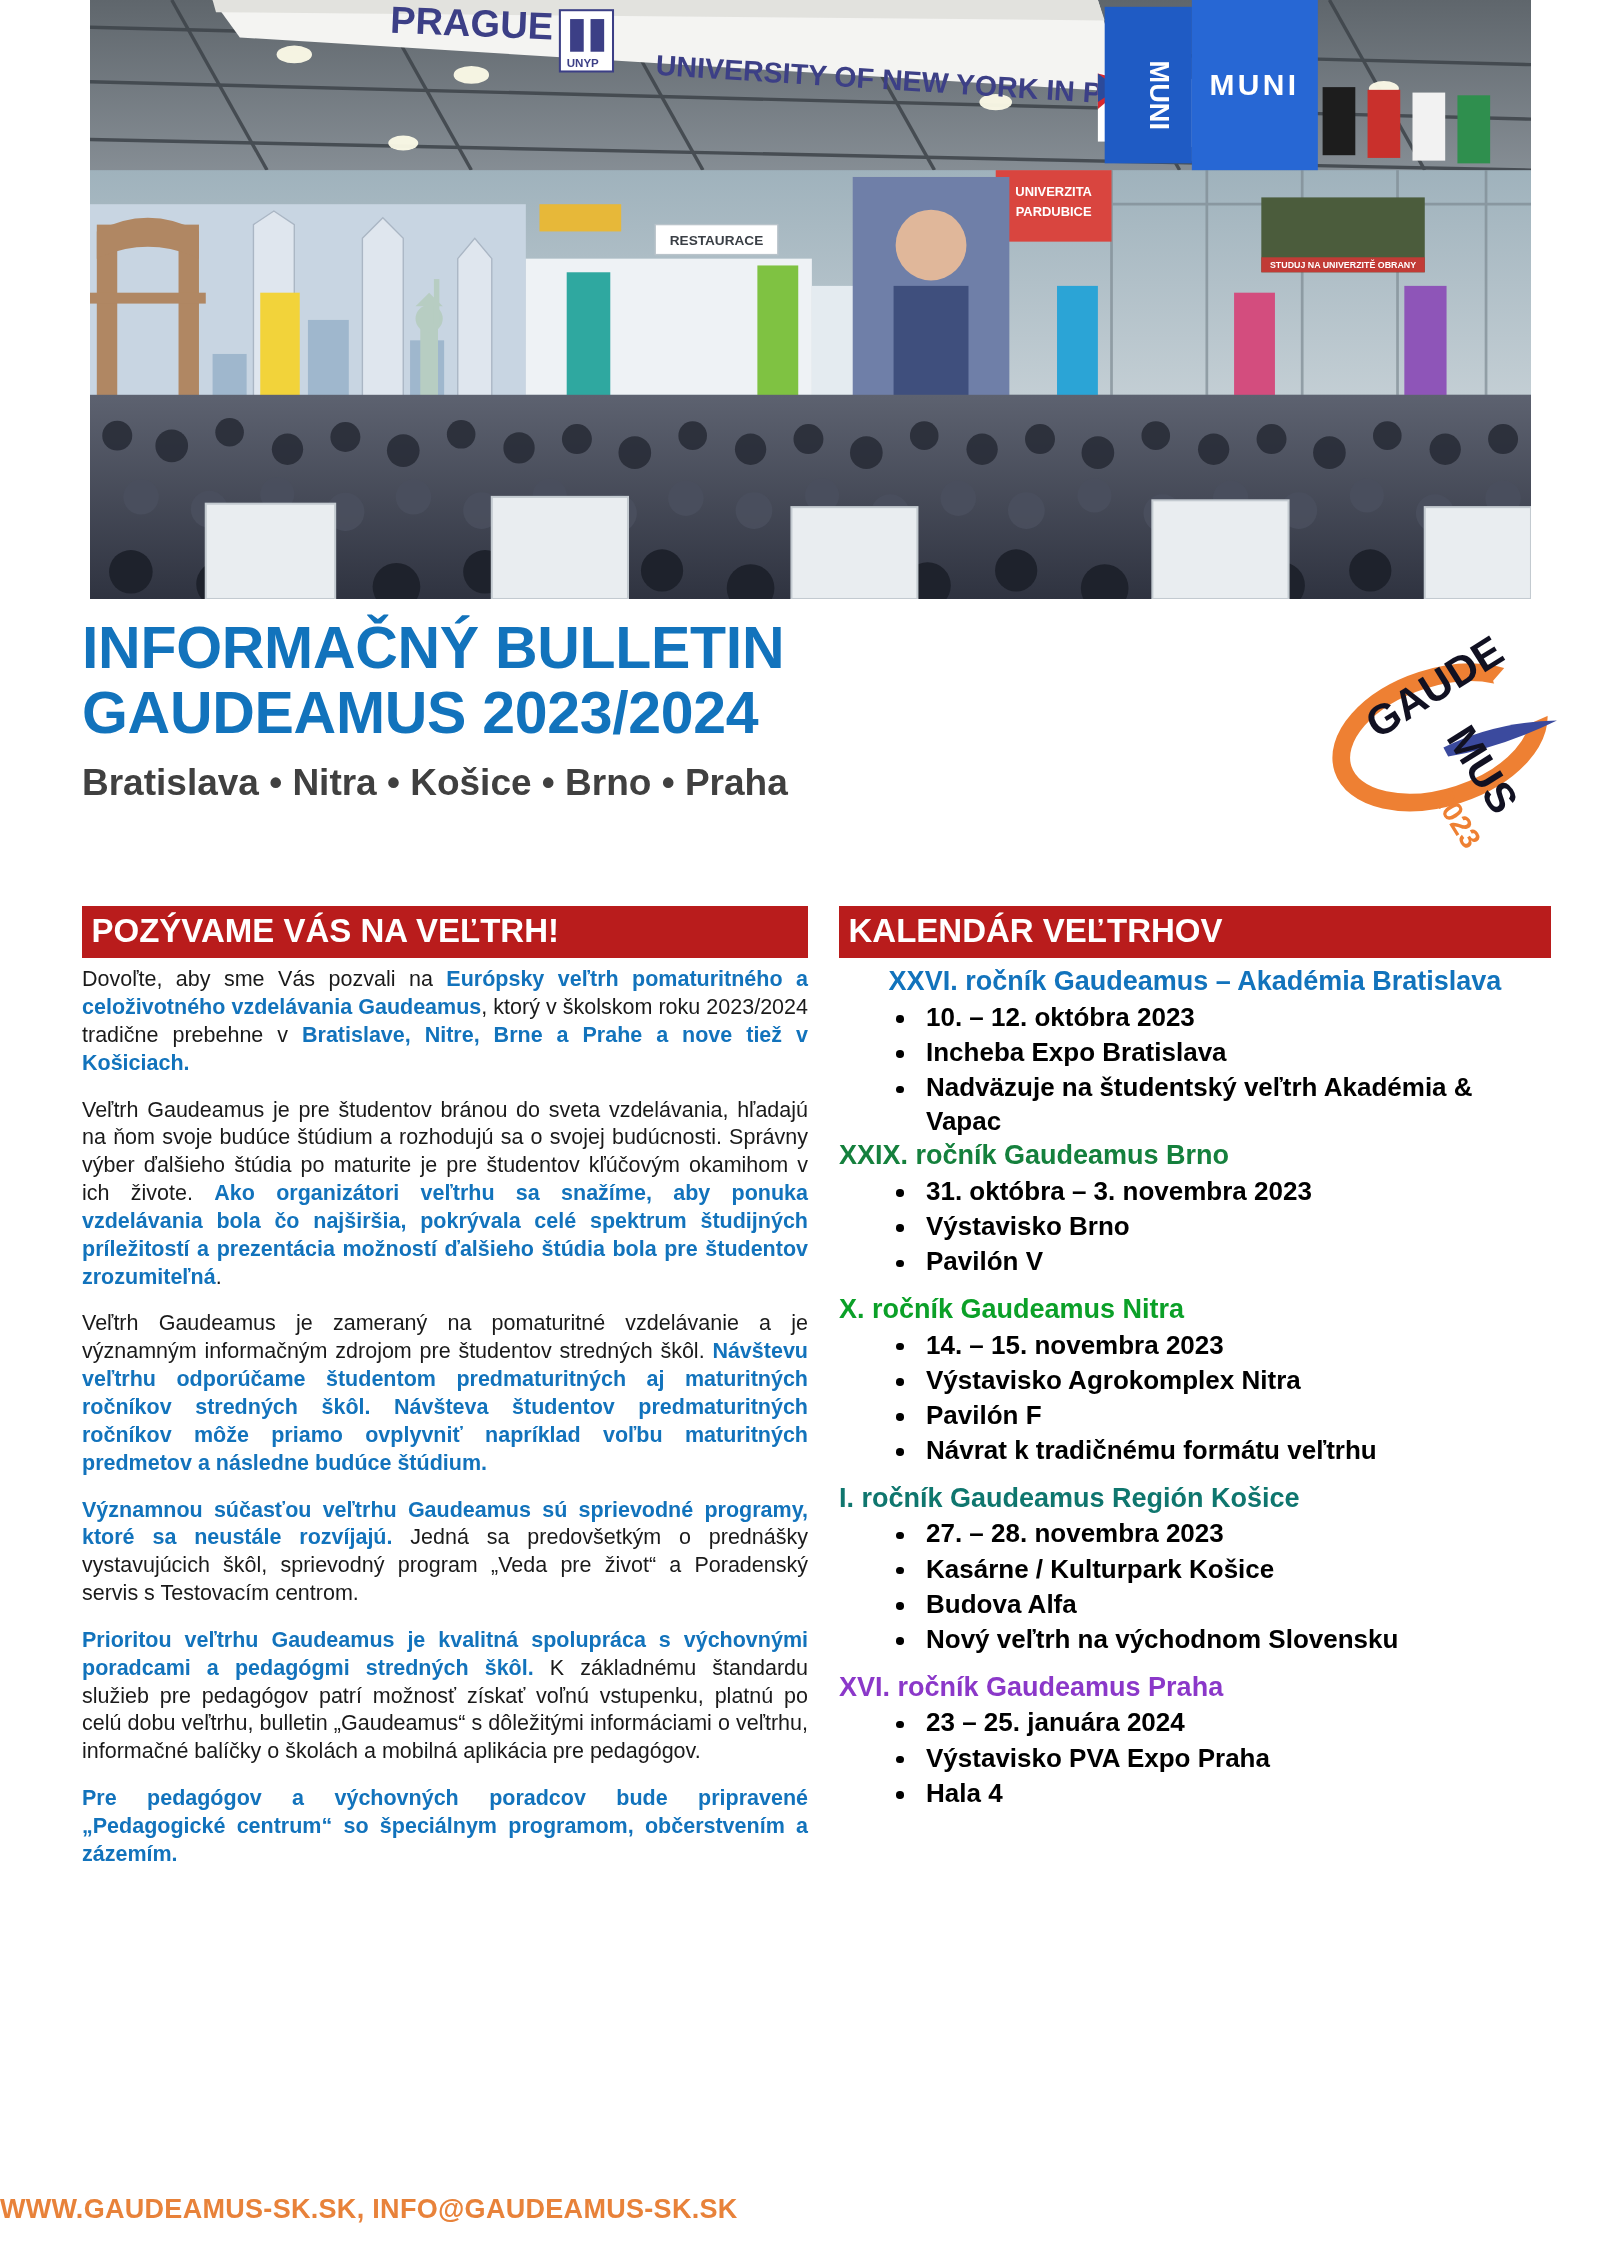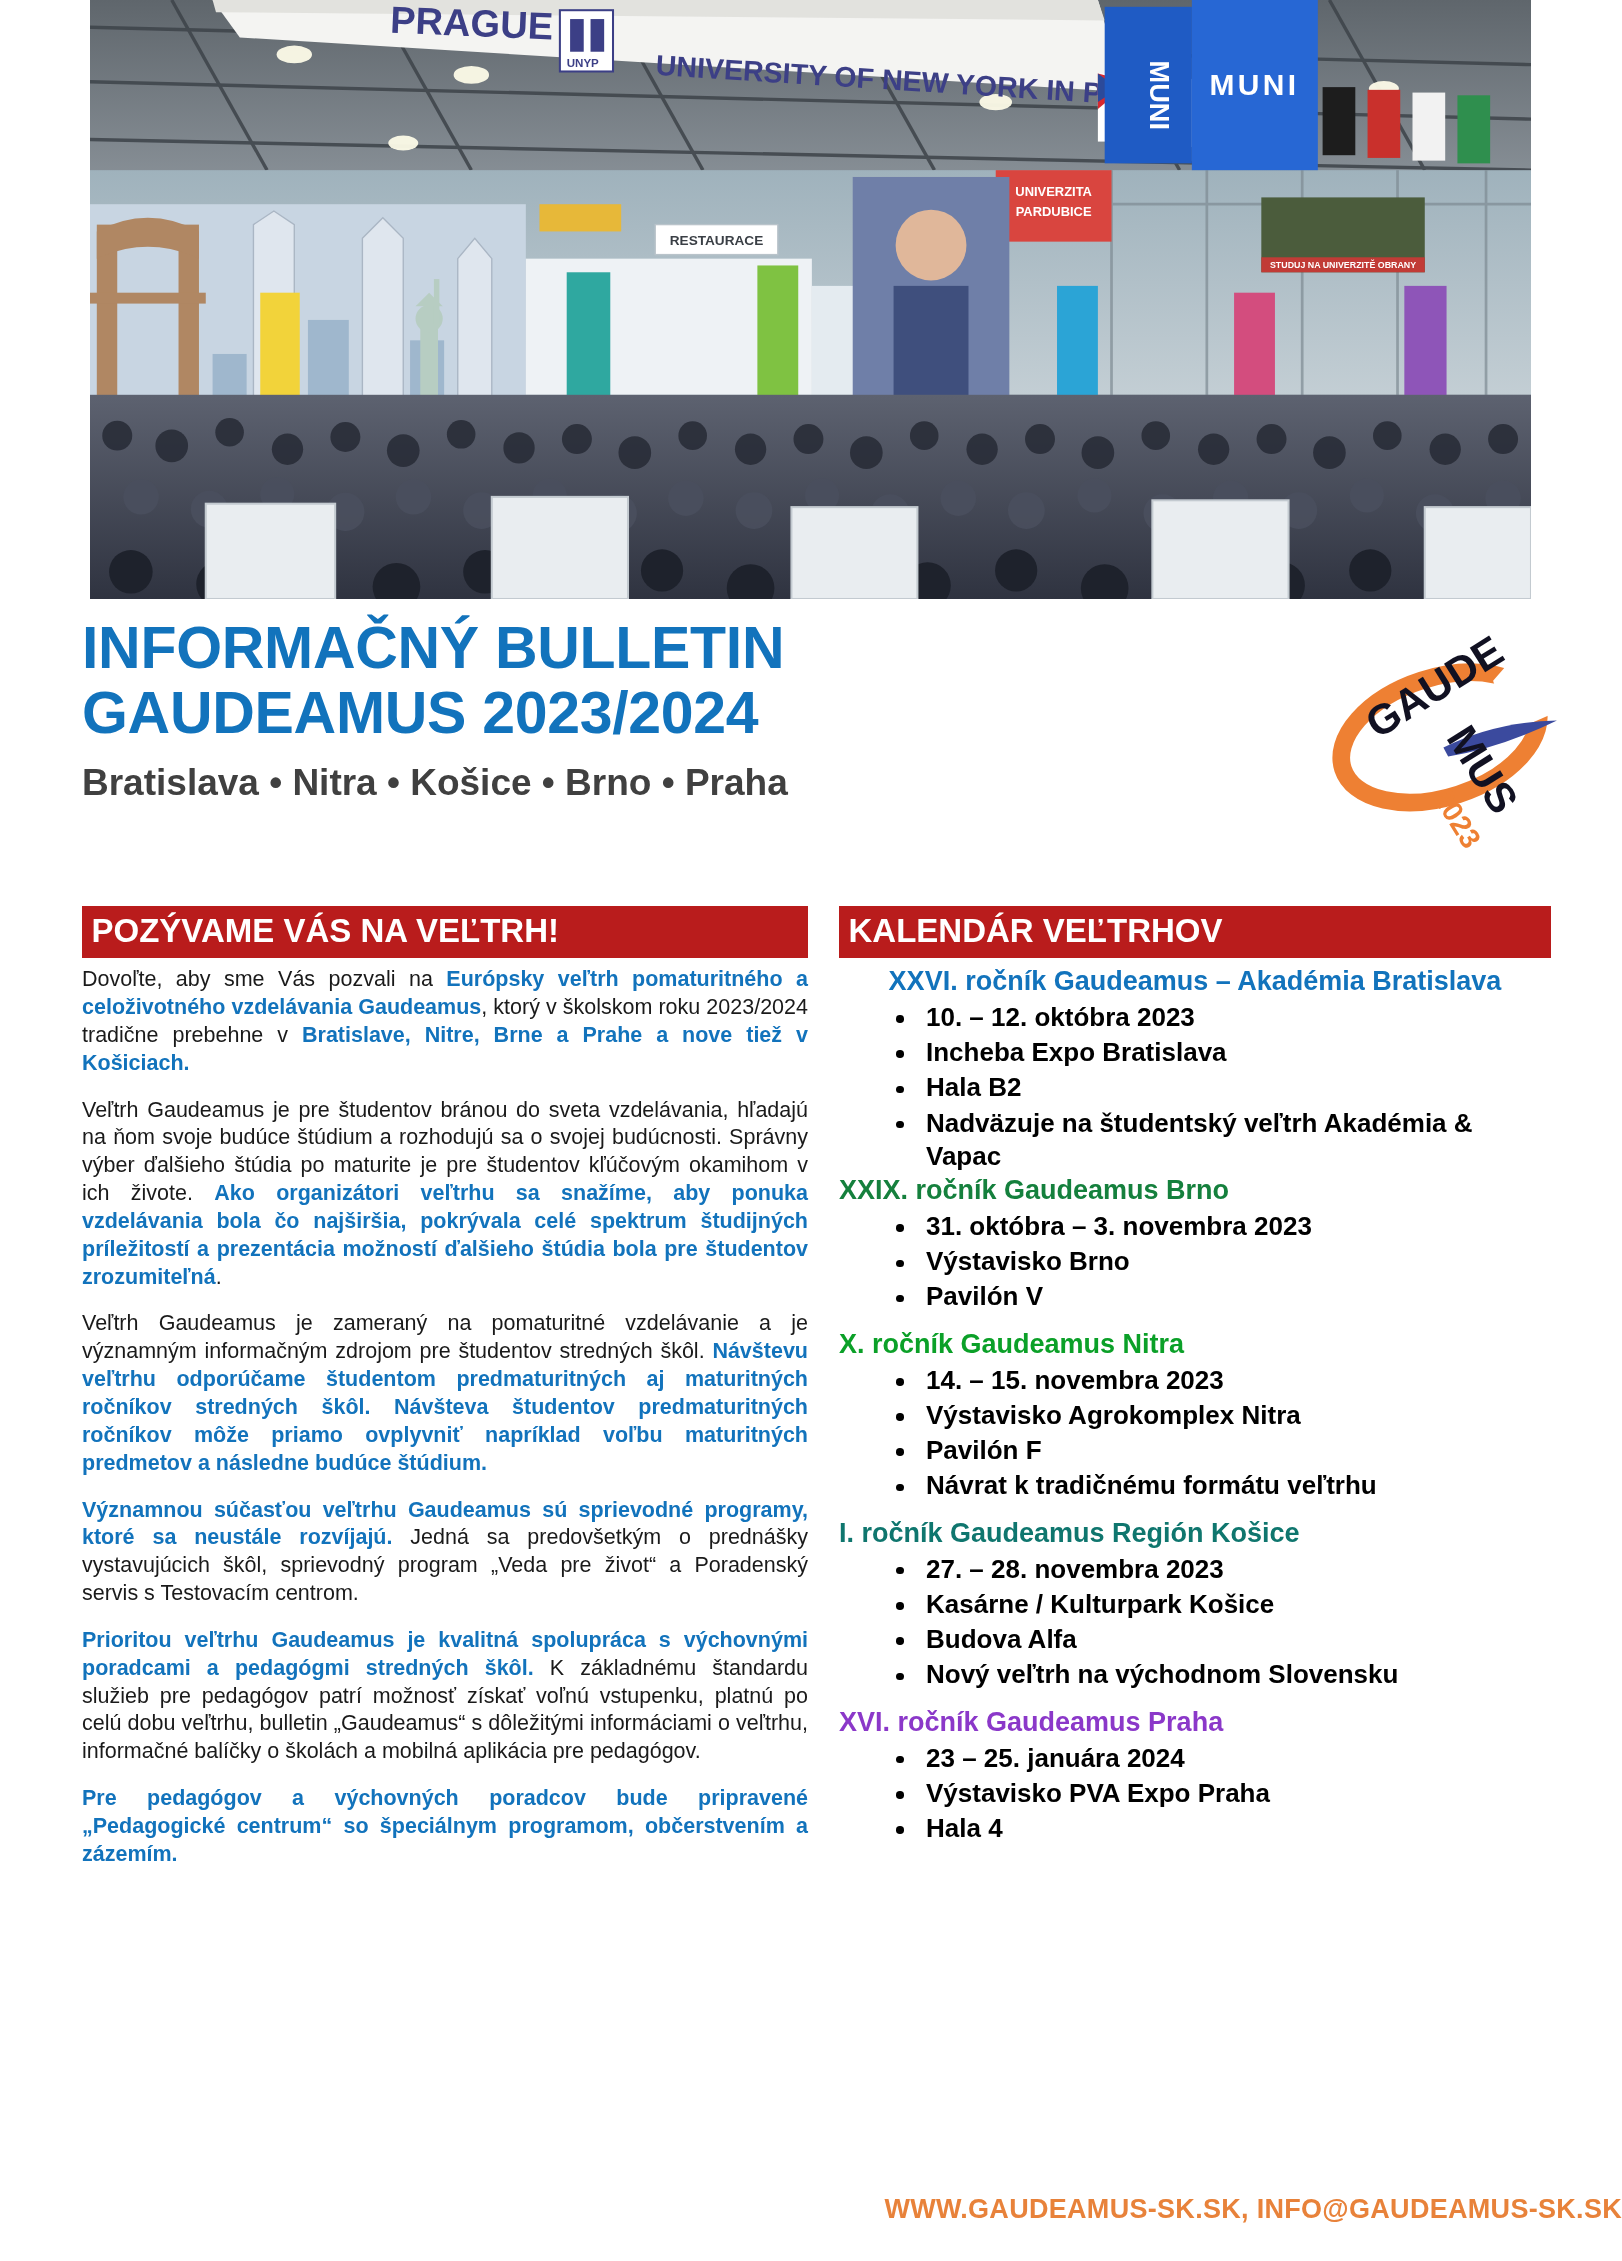--- a/index.html
+++ b/index.html
@@ -135,21 +135,21 @@
     border-radius: 50%;
     background: #000000;
   }
 
   
   .footer {
     position: absolute;
     left: 0;
     top: 2194px;
     width: 1622px;
-    text-align: right;
+    text-align: left;
     color: #e8823a;
     font-weight: bold;
     font-size: 27px;
     letter-spacing: 0.3px;
   }
 </style>
 </head>
 <body>
 
 <div class="photo-banner">
@@ -415,21 +415,20 @@
   </div>
 
   <div class="col-right">
     <div class="section-head">KALENDÁR VEĽTRHOV</div>
     <div id="fair-list-container">
         <div class="fair-block tight">
           <div class="fair-head bratislava">XXVI. ročník Gaudeamus – Akadémia Bratislava</div>
           <ul class="fair-list">
             <li>10. – 12. októbra 2023</li>
             <li>Incheba Expo Bratislava</li>
-            <li>Hala B2</li>
             <li>Nadväzuje na študentský veľtrh Akadémia &amp; Vapac</li>
           </ul>
         </div>
         <div class="fair-block">
           <div class="fair-head brno">XXIX. ročník Gaudeamus Brno</div>
           <ul class="fair-list">
             <li>31. októbra – 3. novembra 2023</li>
             <li>Výstavisko Brno</li>
             <li>Pavilón V</li>
           </ul>

